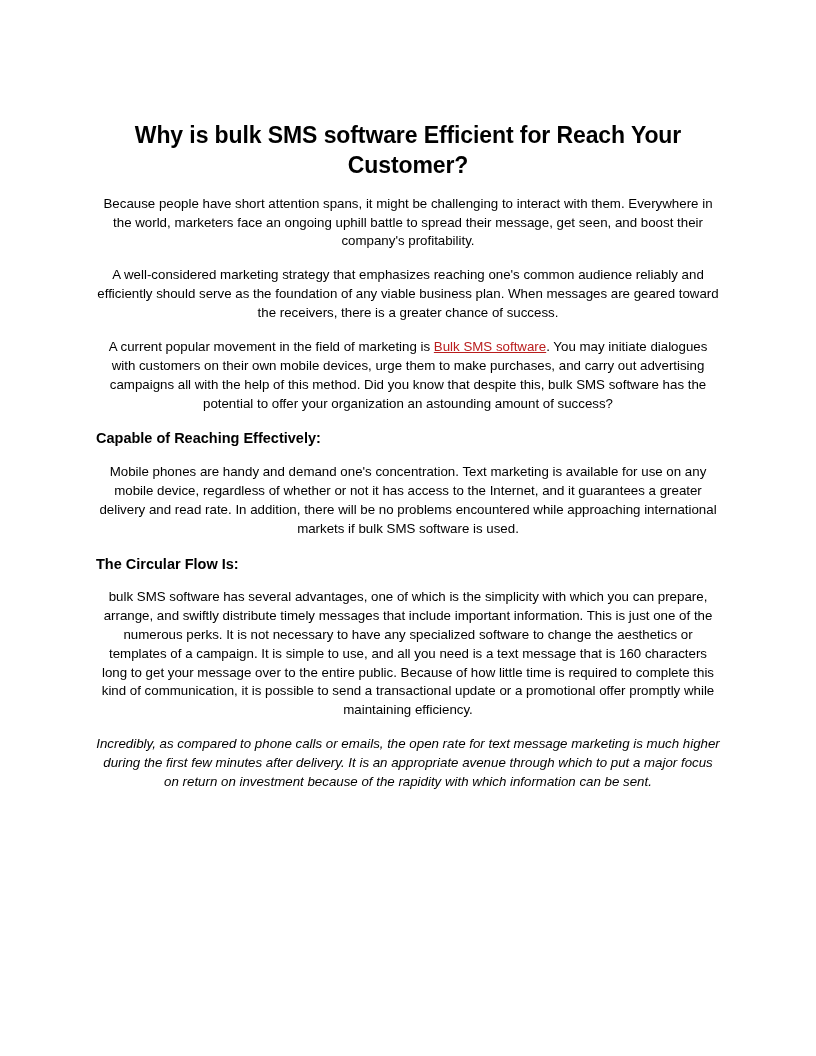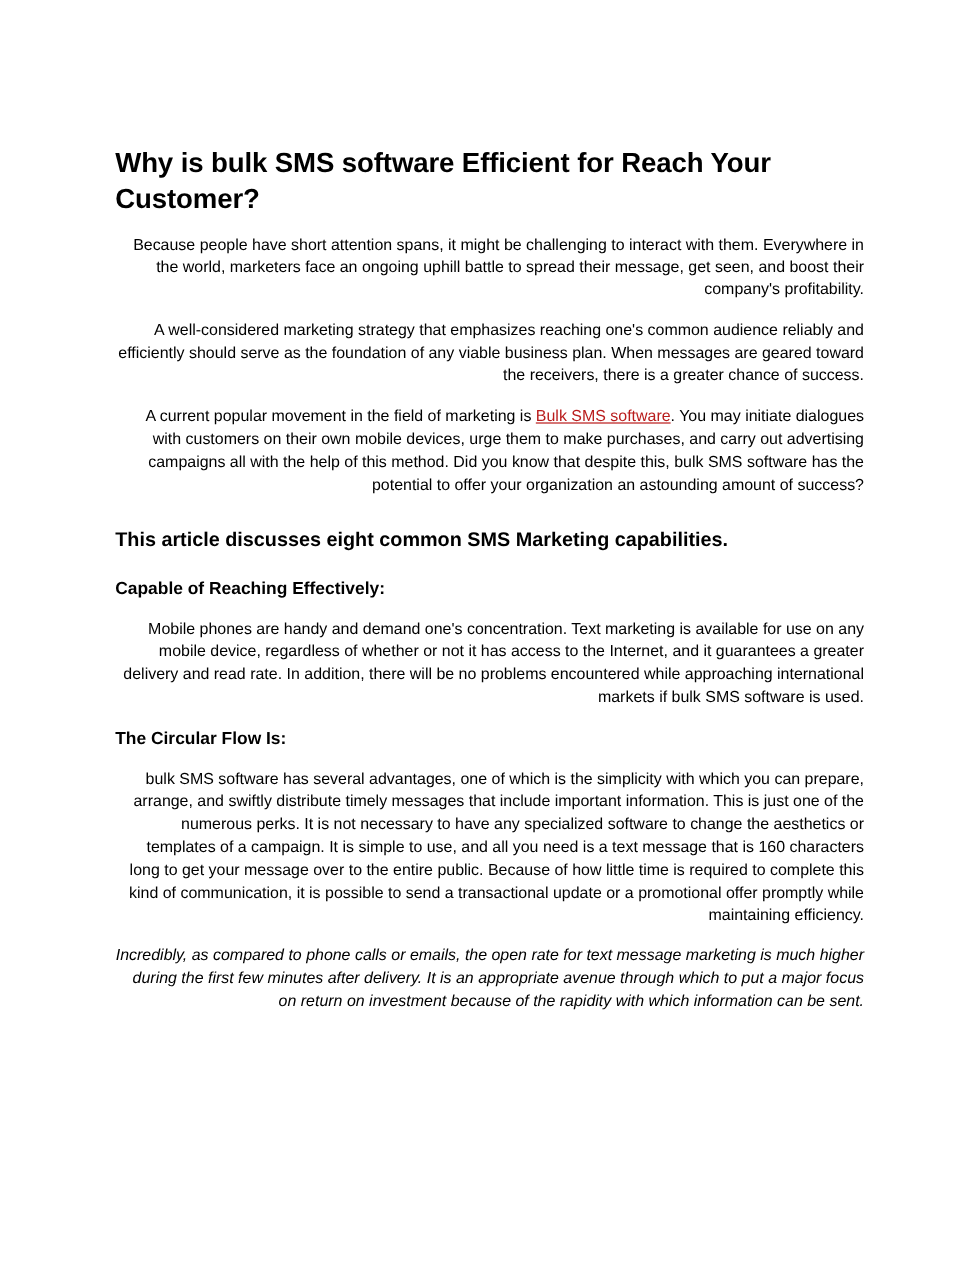--- a/index.html
+++ b/index.html
@@ -19,29 +19,29 @@
     width: 816px;
     height: 1056px;
     background: #ffffff;
     box-sizing: border-box;
     padding: 96px 96px 96px 96px;
   }
   .doc-title {
     font-size: 23px;
     line-height: 1.32;
     font-weight: bold;
-    text-align: left;
+    text-align: center;
     margin: 24px 0 14px 0;
     letter-spacing: -0.1px;
   }
   p.body-para {
     font-size: 13.3px;
     line-height: 1.42;
     margin: 0 0 15px 0;
-    text-align: right;
+    text-align: center;
     color: #000;
   }
   h2.section-title {
     font-size: 16.5px;
     line-height: 1.35;
     font-weight: bold;
     margin: 26px 0 20px 0;
   }
   h3.sub-title {
     font-size: 14.5px;
@@ -64,21 +64,20 @@
 <div class="page">
 
   <h1 class="doc-title">Why is bulk SMS software Efficient for Reach Your Customer?</h1>
 
   <p class="body-para">Because people have short attention spans, it might be challenging to interact with them. Everywhere in the world, marketers face an ongoing uphill battle to spread their message, get seen, and boost their company's profitability.</p>
 
   <p class="body-para">A well-considered marketing strategy that emphasizes reaching one's common audience reliably and efficiently should serve as the foundation of any viable business plan. When messages are geared toward the receivers, there is a greater chance of success.</p>
 
   <p class="body-para"><span>A current popular movement in the field of marketing is </span><a class="inline-link" href="#">Bulk SMS software</a><span>. You may initiate dialogues with customers on their own mobile devices, urge them to make purchases, and carry out advertising campaigns all with the help of this method. Did you know that despite this, bulk SMS software has the potential to offer your organization an astounding amount of success?</span></p>
 
-  <h2 class="section-title">This article discusses eight common SMS Marketing capabilities.</h2>
 
   <h3 class="sub-title">Capable of Reaching Effectively:</h3>
 
   <p class="body-para">Mobile phones are handy and demand one's concentration. Text marketing is available for use on any mobile device, regardless of whether or not it has access to the Internet, and it guarantees a greater delivery and read rate. In addition, there will be no problems encountered while approaching international markets if bulk SMS software is used.</p>
 
   <h3 class="sub-title">The Circular Flow Is:</h3>
 
   <p class="body-para">bulk SMS software has several advantages, one of which is the simplicity with which you can prepare, arrange, and swiftly distribute timely messages that include important information. This is just one of the numerous perks. It is not necessary to have any specialized software to change the aesthetics or templates of a campaign. It is simple to use, and all you need is a text message that is 160 characters long to get your message over to the entire public. Because of how little time is required to complete this kind of communication, it is possible to send a transactional update or a promotional offer promptly while maintaining efficiency.</p>
 
   <p class="body-para last-para">Incredibly, as compared to phone calls or emails, the open rate for text message marketing is much higher during the first few minutes after delivery. It is an appropriate avenue through which to put a major focus on return on investment because of the rapidity with which information can be sent.</p>

